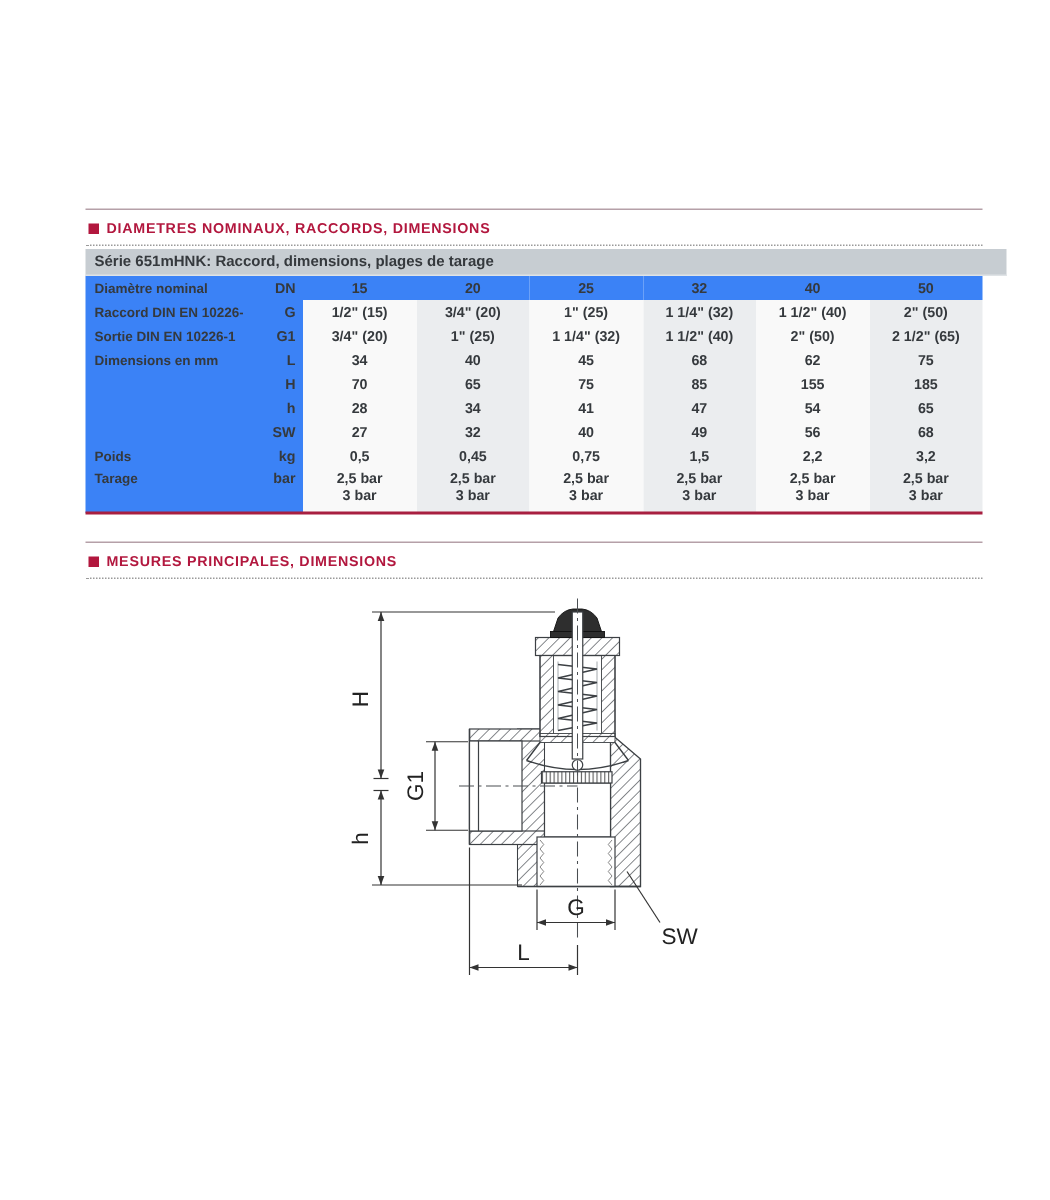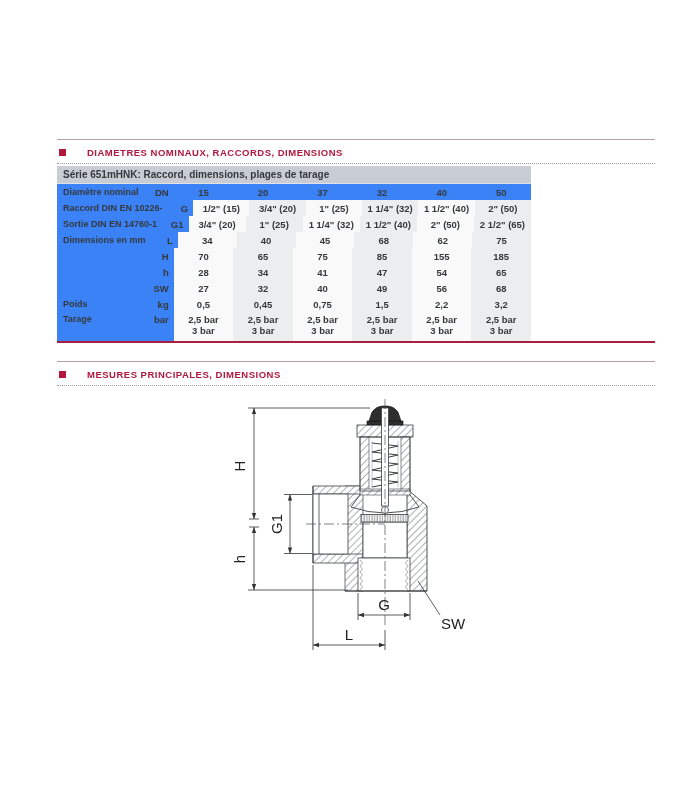--- a/index.html
+++ b/index.html
@@ -8,29 +8,29 @@
     background:#ffffff;
     font-family:"Liberation Sans", sans-serif;
     -webkit-font-smoothing:antialiased;
   }
   .abs{position:absolute;}
   
   .rule-top{left:57px;width:598px;height:1px;background:#b5a0a8;}
   .sec-header{
     left:57px;width:598px;height:21px;
     border-bottom:1px dotted #9a9a9a;
-    display:flex;align-items:center;gap:16px;
+    display:flex;align-items:center;
   }
   .sec-bullet{width:7px;height:7px;background:#b2173e;margin:0 5px 0 2px;}
   .sec-title{
     color:#b2173e;font-size:9.5px;font-weight:bold;letter-spacing:.5px;
   }
   
   #spec-table{left:57px;top:166px;width:598px;}
-  .t-row{display:flex;width:474px;}
+  .t-row{display:flex;width:614px;}
   .t-series{
     height:17px;background:#c7cdd2;border-bottom:1px solid #dfe3e6;
     align-items:center;font-size:10px;font-weight:bold;color:#35393d;
   }
   .t-series span{padding-left:6px;}
   .cell{font-size:9.5px;font-weight:bold;color:#35393d;
     display:flex;align-items:center;justify-content:center;text-align:center;
     line-height:11px;white-space:nowrap;}
   .c-label{width:105px;justify-content:flex-start;padding-left:6px;box-sizing:border-box;font-size:9px;}
   .c-unit{width:40px;justify-content:flex-end;padding-right:5px;box-sizing:border-box;}
@@ -58,37 +58,37 @@
 <div id="spec-table" class="abs">
   <div class="t-row t-series">
     <span>Série 651mHNK: Raccord, dimensions, plages de tarage</span>
   </div>
   <div id="table-rows">
       <div class="t-row row-std">
         <div class="cell c-label bg-gray">Diamètre nominal</div>
         <div class="cell c-unit bg-gray">DN</div>
         <div class="cell c-val bg-gray">15</div>
         <div class="cell c-val bg-gray">20</div>
-        <div class="cell c-val bg-gray">37</div>
+        <div class="cell c-val bg-gray">25</div>
         <div class="cell c-val bg-gray">32</div>
         <div class="cell c-val bg-gray">40</div>
         <div class="cell c-val bg-gray">50</div>
       </div>
       <div class="t-row row-std">
         <div class="cell c-label bg-gray">Raccord DIN EN 10226-1</div>
         <div class="cell c-unit bg-gray">G</div>
         <div class="cell c-val bg-w">1/2" (15)</div>
         <div class="cell c-val bg-g">3/4" (20)</div>
         <div class="cell c-val bg-w">1" (25)</div>
         <div class="cell c-val bg-g">1 1/4" (32)</div>
         <div class="cell c-val bg-w">1 1/2" (40)</div>
         <div class="cell c-val bg-g">2" (50)</div>
       </div>
       <div class="t-row row-std">
-        <div class="cell c-label bg-gray">Sortie DIN EN 14760-1</div>
+        <div class="cell c-label bg-gray">Sortie DIN EN 10226-1</div>
         <div class="cell c-unit bg-gray">G1</div>
         <div class="cell c-val bg-w">3/4" (20)</div>
         <div class="cell c-val bg-g">1" (25)</div>
         <div class="cell c-val bg-w">1 1/4" (32)</div>
         <div class="cell c-val bg-g">1 1/2" (40)</div>
         <div class="cell c-val bg-w">2" (50)</div>
         <div class="cell c-val bg-g">2 1/2" (65)</div>
       </div>
       <div class="t-row row-std">
         <div class="cell c-label bg-gray">Dimensions en mm</div>

